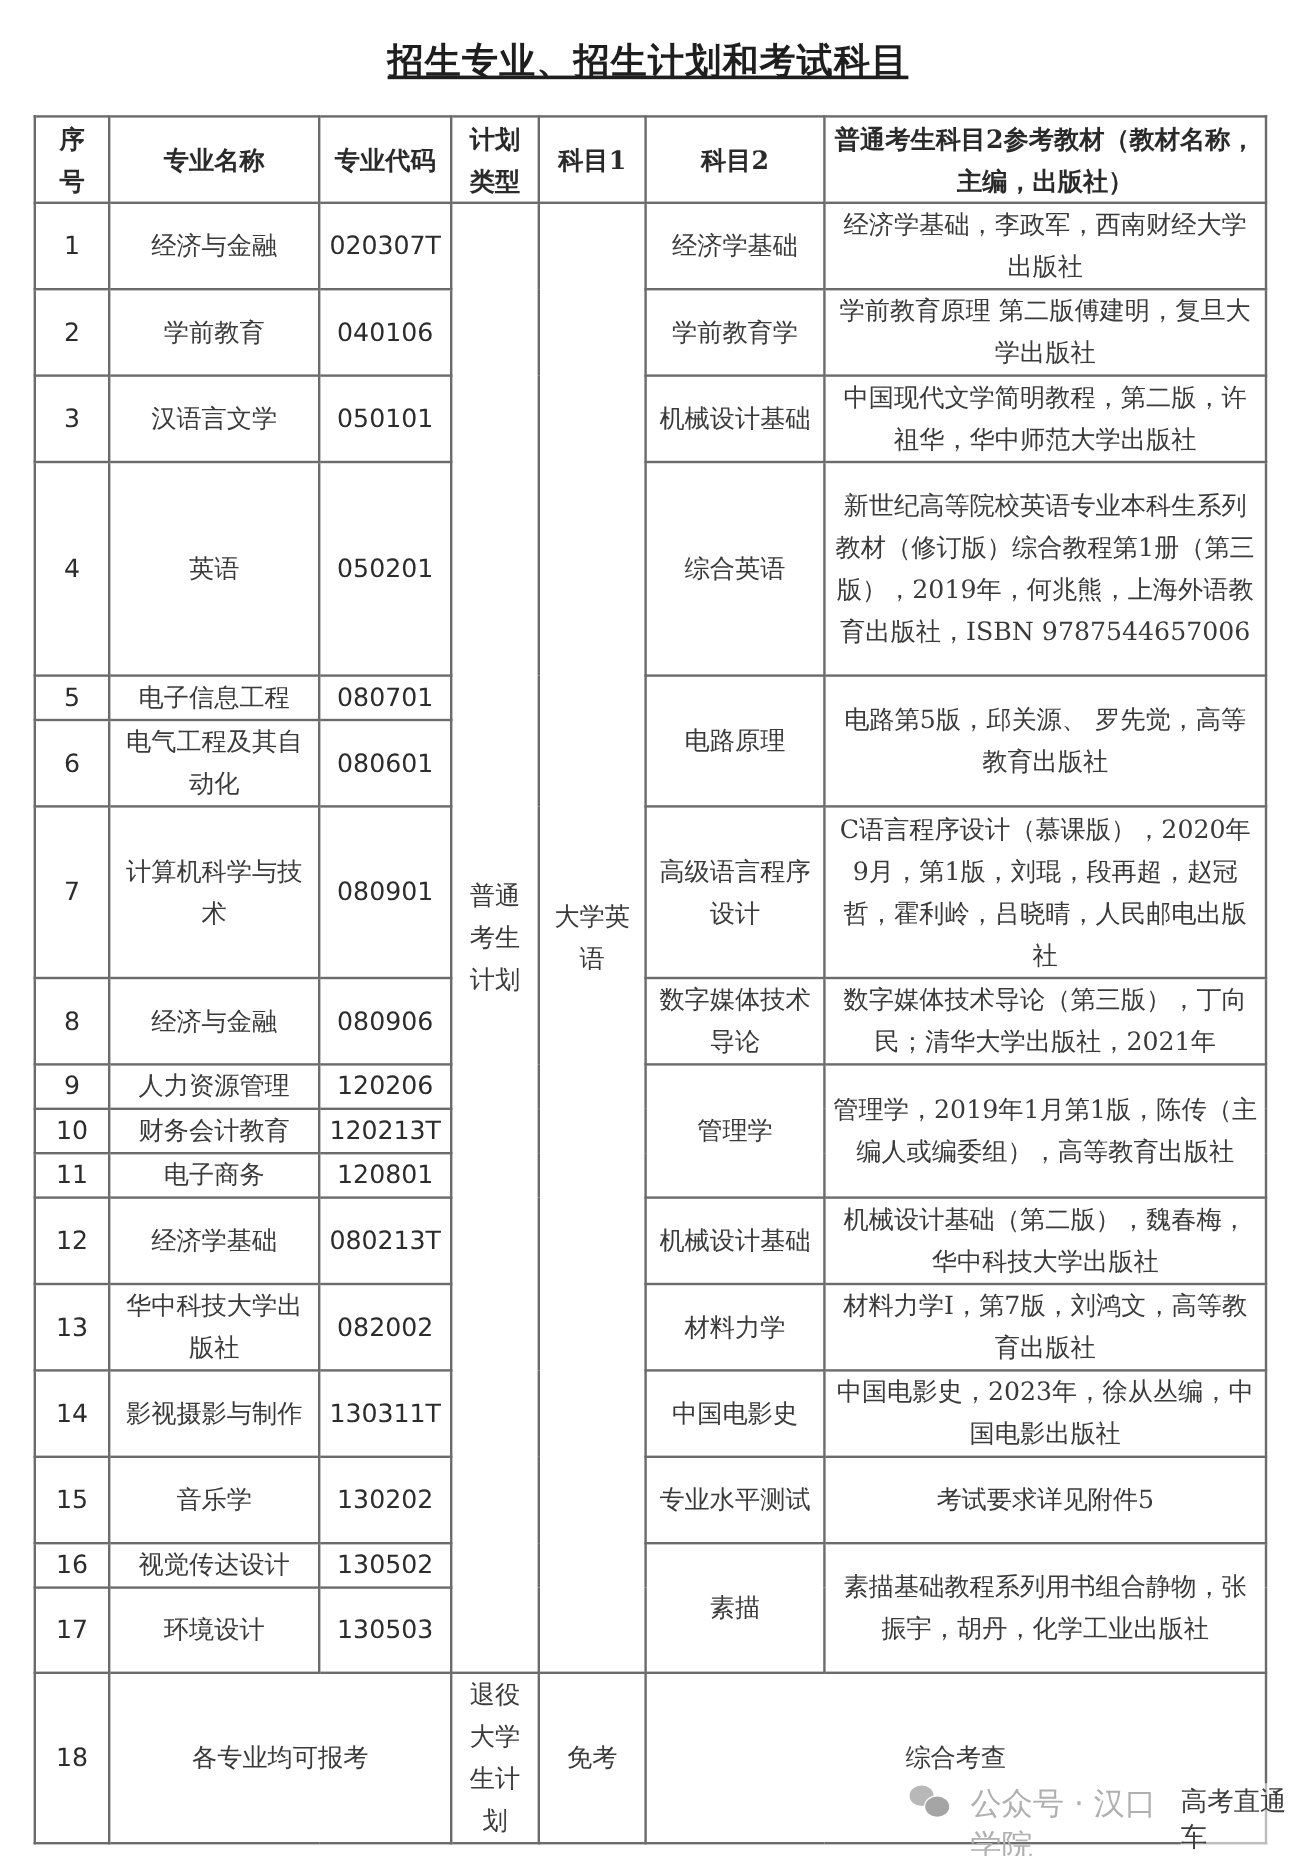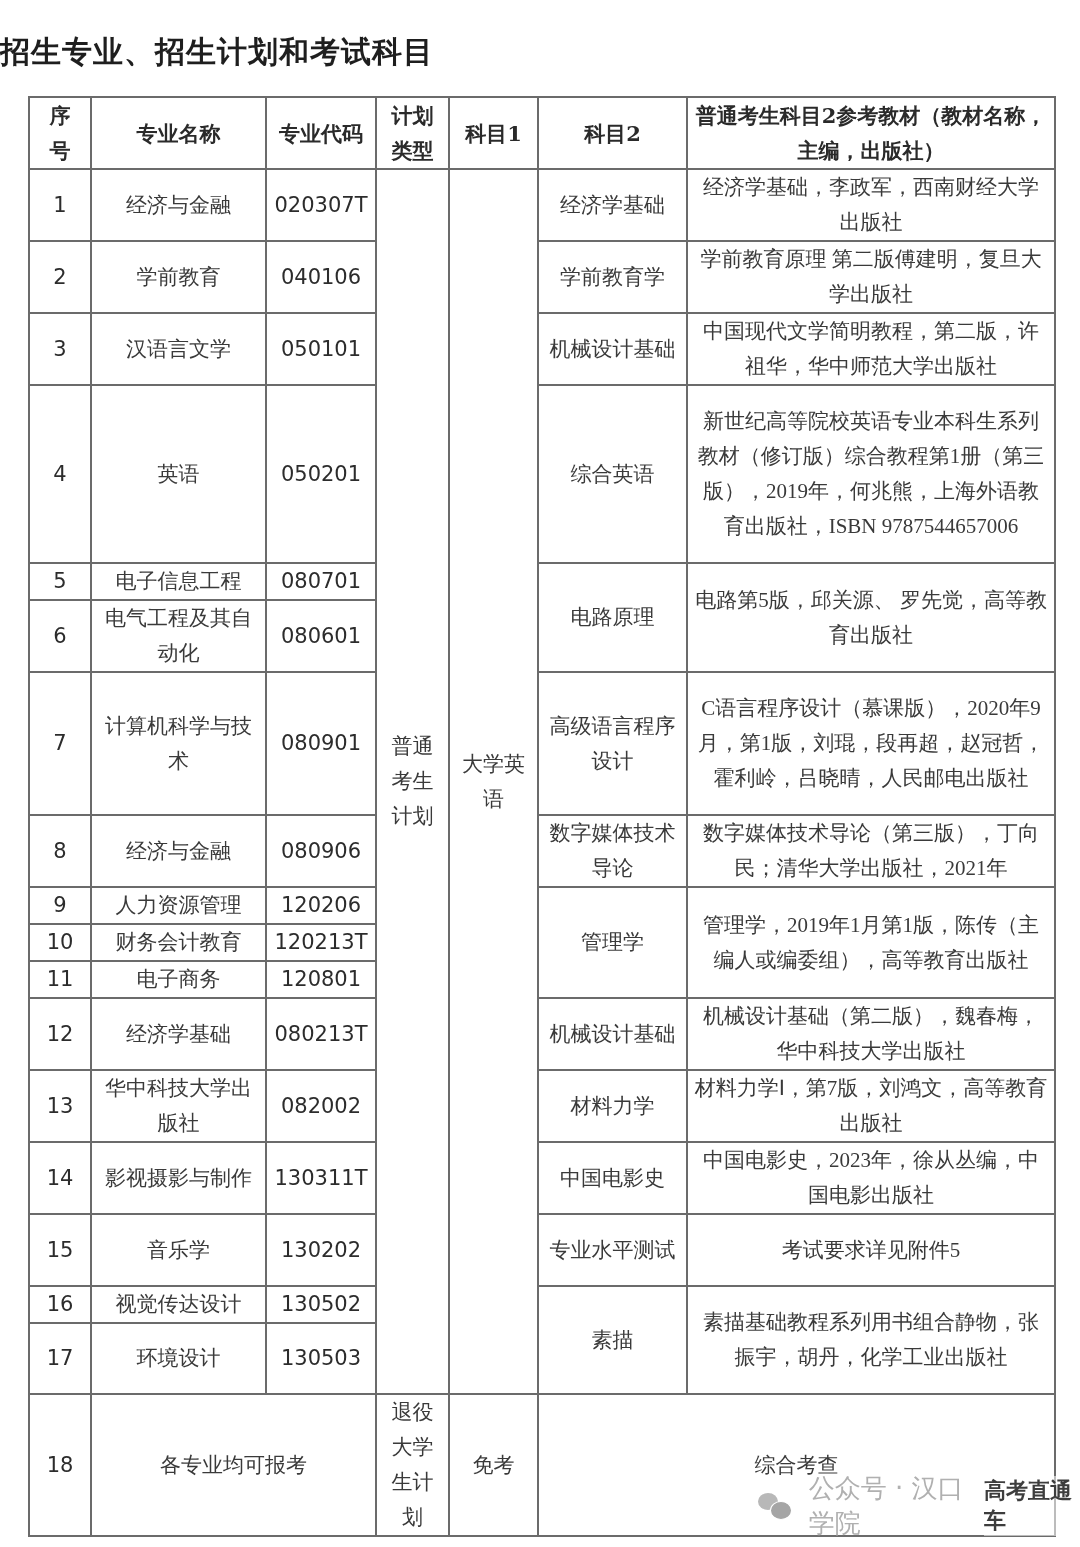--- a/index.html
+++ b/index.html
@@ -13,25 +13,27 @@
       position: relative;
       overflow: hidden;
       font-family: "DejaVu Serif", "Liberation Serif", serif;
       color: #3a3a3a;
     }
     .page-title {
       position: absolute;
       left: 0;
       top: 28px;
       width: 1080px;
+      text-align: center;
       font-size: 30px;
       font-weight: bold;
       color: #1e1e1e;
       letter-spacing: 1px;
       line-height: 48px;
+      text-decoration: underline;
     }
     table.admissions {
       position: absolute;
       left: 28px;
       top: 96px;
       width: 1026px;
       border-collapse: collapse;
       table-layout: fixed;
     }
     table.admissions td, table.admissions th {
@@ -50,32 +52,31 @@
     }
     .num {
       font-family: "DejaVu Sans", "Liberation Sans", sans-serif;
       font-size: 19px;
       color: #2c2c2c;
     }
     .ref {
       font-size: 20px;
       line-height: 35px;
       padding: 0 8px;
-      font-family: Liberation Serif, serif;
     }
     .narrow {
       padding: 0 10px !important;
     }
     .watermark {
       position: absolute;
       left: 758px;
       top: 1486px;
       height: 40px;
       display: flex;
-      align-items: center;
+      align-items: flex-start;
       gap: 21px;
       color: #b0b0b0;
       font-family: "DejaVu Sans", "Liberation Sans", sans-serif;
       font-size: 26px;
       pointer-events: auto;
     }
     .wm-icon {
       position: relative;
       width: 34px;
       height: 30px;
@@ -89,21 +90,20 @@
       position: absolute; left: 12px; top: 10px;
       width: 20px; height: 17px; border-radius: 50%;
       background: #a5a5a5;
       border: 1.5px solid #fff;
     }
     .wm-overlay {
       color: #3d3d3d;
       font-size: 22px;
       margin-left: -26px;
       background: rgba(255,255,255,0.55);
-      font-weight: bold;
     }
   </style>
 </head>
 <body>
 
 <div class="page-title">招生专业、招生计划和考试科目</div>
 
 <table class="admissions">
   <colgroup>
     <col style="width:62px">

